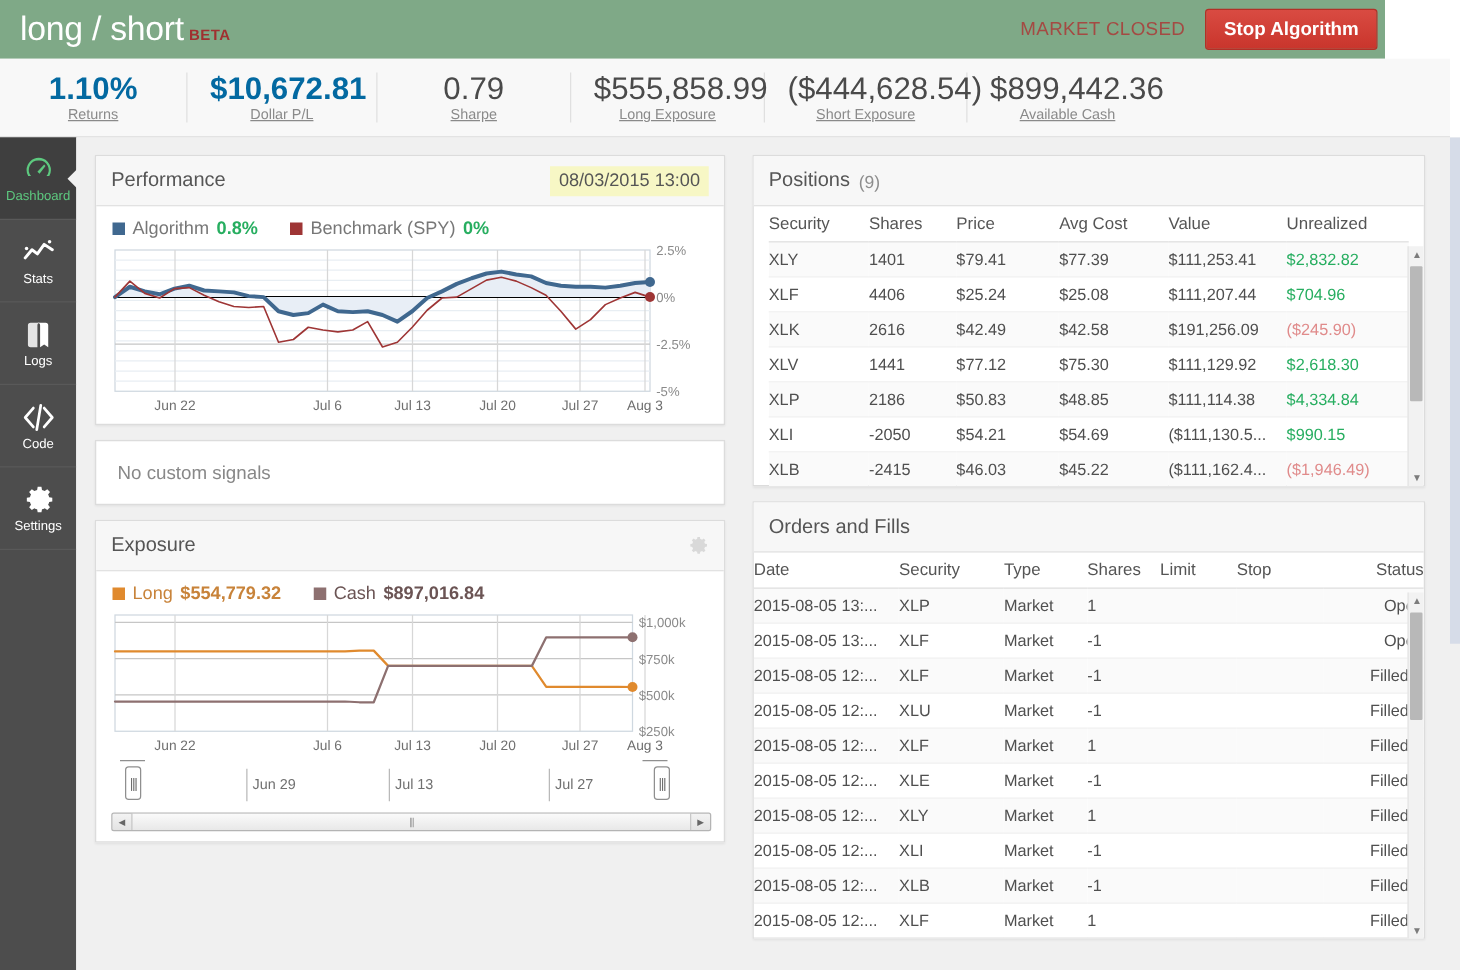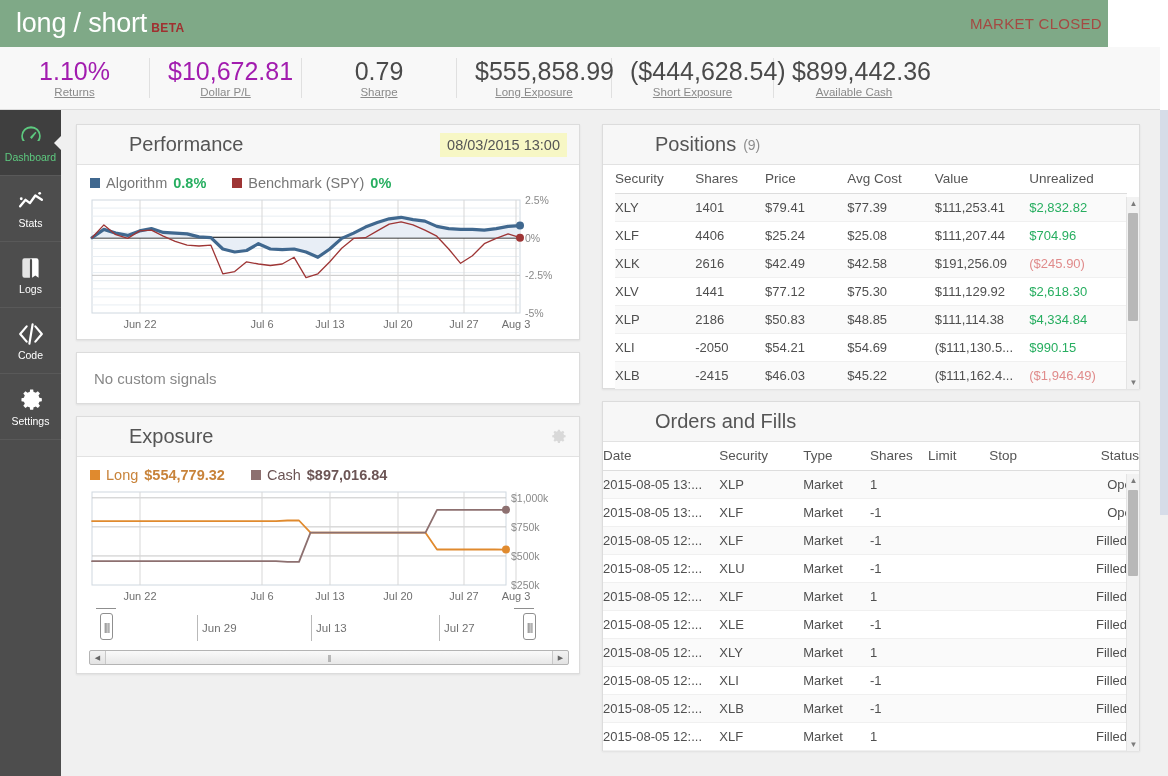--- a/index.html
+++ b/index.html
@@ -42,21 +42,21 @@
     background: #f8f8f8; border-bottom: 1px solid #dcdcdc;
     display: flex; align-items: center;
   }
   .metric {
     flex: 0 0 auto; text-align: center; padding: 0 18px;
     border-right: 1px solid #e0e0e0;
     display: flex; flex-direction: column; justify-content: center; gap: 1px;
   }
   .metric:last-child { border-right: none; }
   .metric-value { font-size: 25px; color: #4a4a4a; line-height: 1.05; white-space: nowrap; }
-  .metric-value.pos { color: #a21caf; }
+  .metric-value.pos { color: #0369a1; font-weight: bold; }
   .metric-label { font-size: 11.5px; color: #8a8a8a; text-decoration: underline; }
   .m-returns   { width: 150px; }
   .m-pl        { width: 152px; }
   .m-sharpe    { width: 155px; }
   .m-long      { width: 155px; }
   .m-short     { width: 162px; }
   .m-cash      { width: 160px; }
 
   
   .sidebar {
@@ -95,21 +95,21 @@
 
   .panel {
     background: #ffffff; border: 1px solid #dcdcdc;
     box-shadow: 0 1px 2px rgba(0,0,0,0.07);
     margin-bottom: 12px;
   }
   .panel-head {
     height: 40px; background: #f7f7f7; border-bottom: 1px solid #e2e2e2;
     display: flex; align-items: center; padding: 0 12px;
   }
-  .panel-title { font-size: 20px; color: #555; margin-left: 40px; }
+  .panel-title { font-size: 16px; color: #555; }
   .panel-count { font-size: 14px; color: #8d8d8d; margin-left: 7px; }
   .timestamp {
     margin-left: auto; background: #f7f7c5; color: #555;
     font-size: 14.5px; padding: 4px 7px;
   }
   .gear-icon { margin-left: auto; width: 17px; height: 17px; opacity: .45; cursor: pointer; }
 
   .panel-body { padding: 10px 11px 8px 11px; }
 
   
@@ -186,20 +186,21 @@
 </head>
 <body>
 
 <div class="topbar">
   <div class="brand">
     <span>long / short</span>
     <span class="brand-beta">BETA</span>
   </div>
   <div class="topbar-right">
     <span class="market-status">MARKET CLOSED</span>
+    <button class="stop-btn">Stop Algorithm</button>
   </div>
 </div>
 
 <div class="metricbar">
   <div class="metric m-returns">
     <div class="metric-value pos">1.10%</div>
     <div class="metric-label">Returns</div>
   </div>
   <div class="metric m-pl">
     <div class="metric-value pos">$10,672.81</div>

